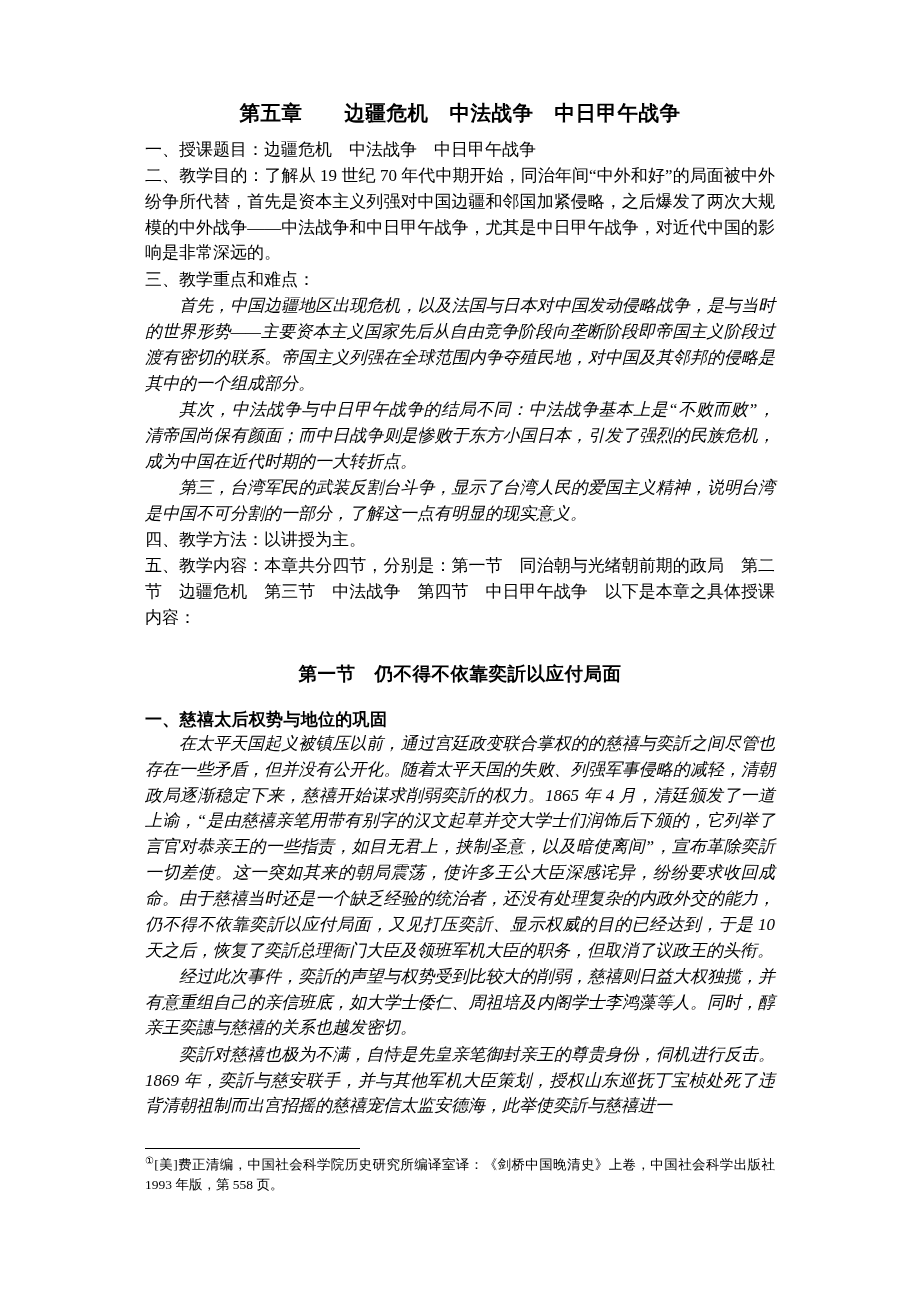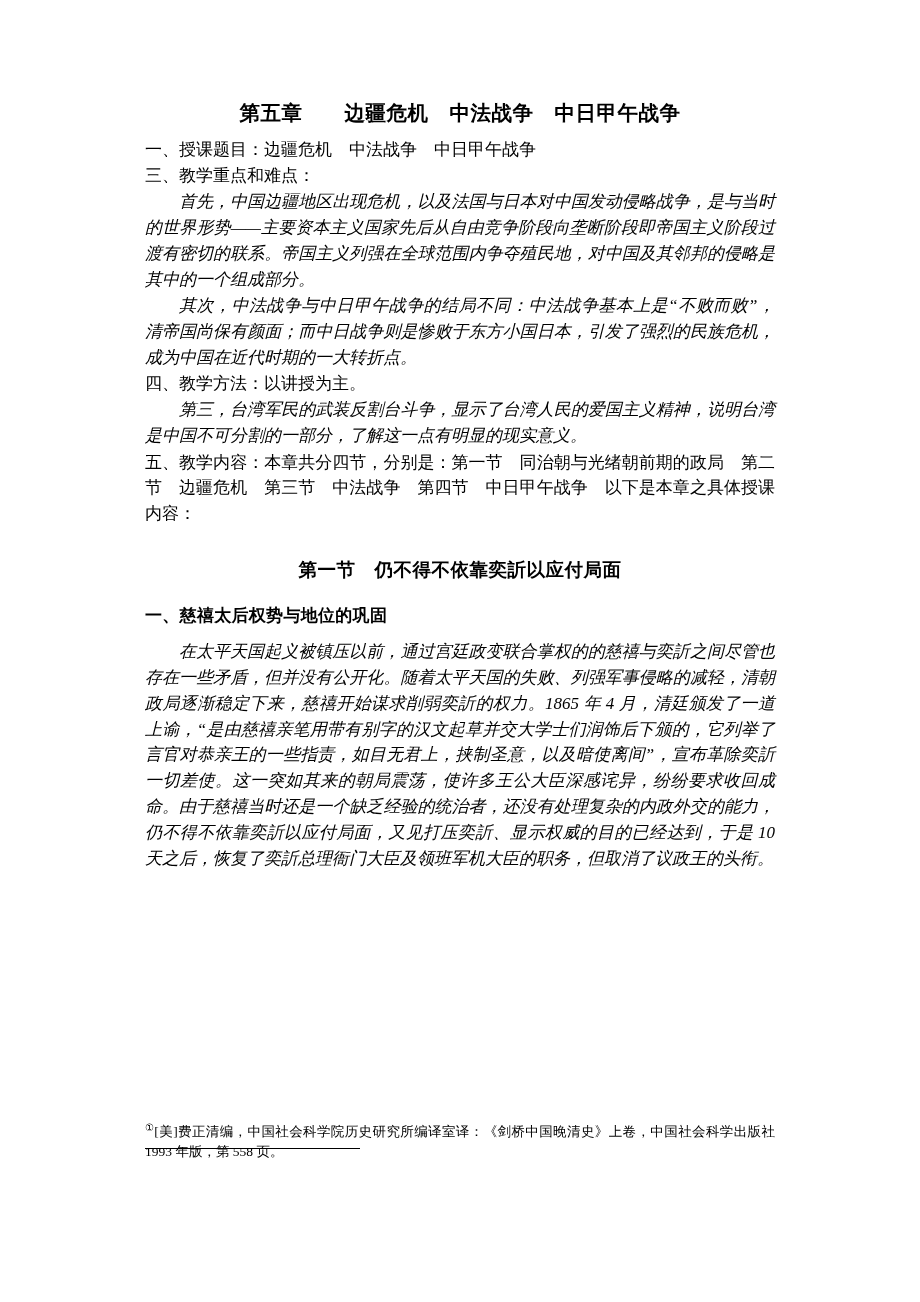--- a/index.html
+++ b/index.html
@@ -38,21 +38,21 @@
     font-size: 18.5px;
     text-align: center;
     margin: 30px 0 22px 0;
     letter-spacing: 0.5px;
   }
   h3.sub-title {
     font-family: "DejaVu Sans", "Liberation Sans", sans-serif;
     font-weight: bold;
     font-size: 17px;
     text-align: left;
-    margin: 14px 0 12px 0;
+    margin: 14px 0 0 0;
     letter-spacing: 0.3px;
   }
   p.body-line {
     font-size: 17px;
     line-height: 1.52;
     margin: 0 0 0.5px 0;
     text-align: justify;
     text-justify: inter-ideograph;
   }
   p.indent {
@@ -67,21 +67,21 @@
     position: absolute;
     left: 145px;
     top: 1148px;
     width: 215px;
     height: 0;
     border-top: 1px solid #000;
   }
   .footnote {
     position: absolute;
     left: 145px;
-    top: 1122px;
+    top: 1155px;
     width: 630px;
     font-size: 13.5px;
     line-height: 1.5;
     text-align: justify;
   }
   sup.fn {
     font-size: 10px;
     vertical-align: super;
     line-height: 0;
   }
@@ -90,36 +90,39 @@
 <body>
 
 <div class="page">
 
   <div class="content">
 
     <h1 class="doc-title">第五章　　边疆危机　中法战争　中日甲午战争</h1>
 
     <p class="body-line"><span class="lbl">一、授课题目：</span><span>边疆危机　中法战争　中日甲午战争</span></p>
 
+    <p class="body-line"><span class="lbl">二、教学目的：</span><span>了解从 19 世纪 70 年代中期开始，同治年间“中外和好”的局面被中外纷争所代替，首先是资本主义列强对中国边疆和邻国加紧侵略，之后爆发了两次大规模的中外战争——中法战争和中日甲午战争，尤其是中日甲午战争，对近代中国的影响是非常深远的。</span></p>
 
     <p class="body-line"><span class="lbl">三、教学重点和难点：</span></p>
 
     <p class="body-line indent">首先，中国边疆地区出现危机，以及法国与日本对中国发动侵略战争，是与当时的世界形势——主要资本主义国家先后从自由竞争阶段向垄断阶段即帝国主义阶段过渡有密切的联系。帝国主义列强在全球范围内争夺殖民地，对中国及其邻邦的侵略是其中的一个组成部分。</p>
     <p class="body-line indent">其次，中法战争与中日甲午战争的结局不同：中法战争基本上是“不败而败”，清帝国尚保有颜面；而中日战争则是惨败于东方小国日本，引发了强烈的民族危机，成为中国在近代时期的一大转折点。</p>
+    <p class="body-line indent">第三，台湾军民的武装反割台斗争，显示了台湾人民的爱国主义精神，说明台湾是中国不可分割的一部分，了解这一点有明显的现实意义。</p>
+
     <p class="body-line"><span class="lbl">四、教学方法：</span><span>以讲授为主。</span></p>
-
-    <p class="body-line indent">第三，台湾军民的武装反割台斗争，显示了台湾人民的爱国主义精神，说明台湾是中国不可分割的一部分，了解这一点有明显的现实意义。</p>
 
     <p class="body-line"><span class="lbl">五、教学内容：</span><span>本章共分四节，分别是：第一节　同治朝与光绪朝前期的政局　第二节　边疆危机　第三节　中法战争　第四节　中日甲午战争　以下是本章之具体授课内容：</span></p>
 
     <h2 class="section-title">第一节　仍不得不依靠奕訢以应付局面</h2>
 
     <h3 class="sub-title">一、慈禧太后权势与地位的巩固</h3>
 
     <p class="body-line indent">在太平天国起义被镇压以前，通过宫廷政变联合掌权的的慈禧与奕訢之间尽管也存在一些矛盾，但并没有公开化。随着太平天国的失败、列强军事侵略的减轻，清朝政局逐渐稳定下来，慈禧开始谋求削弱奕訢的权力。1865 年 4 月，清廷颁发了一道上谕，“是由慈禧亲笔用带有别字的汉文起草并交大学士们润饰后下颁的，它列举了言官对恭亲王的一些指责，如目无君上，挟制圣意，以及暗使离间”，宣布革除奕訢一切差使。这一突如其来的朝局震荡，使许多王公大臣深感诧异，纷纷要求收回成命。由于慈禧当时还是一个缺乏经验的统治者，还没有处理复杂的内政外交的能力，仍不得不依靠奕訢以应付局面，又见打压奕訢、显示权威的目的已经达到，于是 10 天之后，恢复了奕訢总理衙门大臣及领班军机大臣的职务，但取消了议政王的头衔。</p>
+    <p class="body-line indent">经过此次事件，奕訢的声望与权势受到比较大的削弱，慈禧则日益大权独揽，并有意重组自己的亲信班底，如大学士倭仁、周祖培及内阁学士李鸿藻等人。同时，醇亲王奕譓与慈禧的关系也越发密切。</p>
+    <p class="body-line indent">奕訢对慈禧也极为不满，自恃是先皇亲笔御封亲王的尊贵身份，伺机进行反击。1869 年，奕訢与慈安联手，并与其他军机大臣策划，授权山东巡抚丁宝桢处死了违背清朝祖制而出宫招摇的慈禧宠信太监安德海，此举使奕訢与慈禧进一</p>
 
   </div>
 
   <div class="footnote-rule"></div>
 
   <div class="footnote">
     <sup class="fn">①</sup><span>[美]费正清编，中国社会科学院历史研究所编译室译：《剑桥中国晚清史》上卷，中国社会科学出版社 1993 年版，第 558 页。</span>
   </div>
 
 </div>

